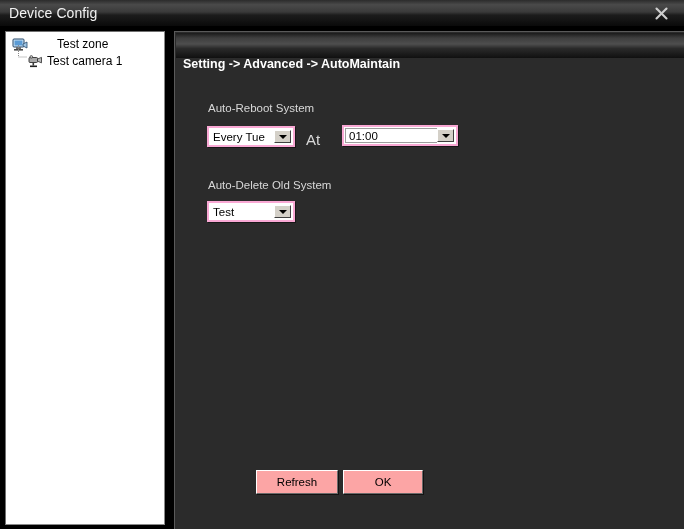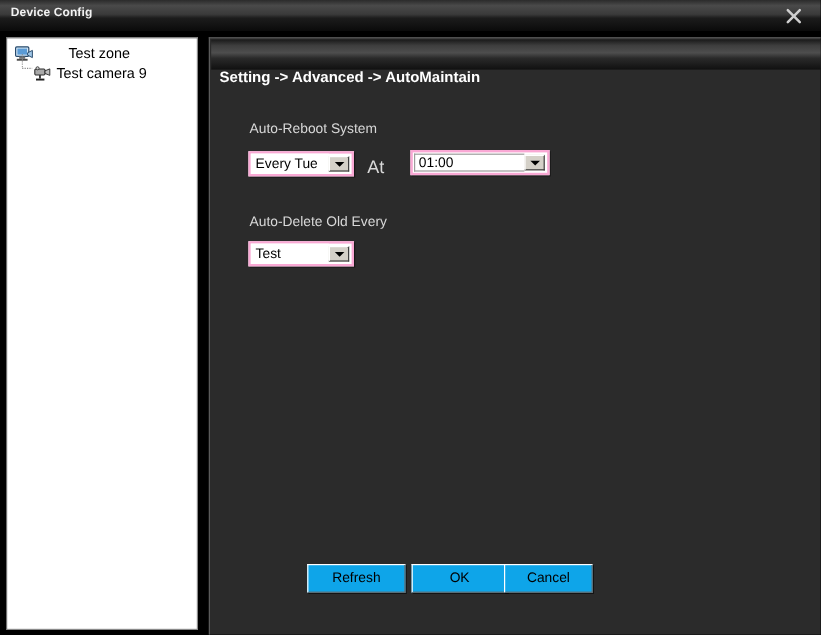--- a/index.html
+++ b/index.html
@@ -35,25 +35,24 @@
                 #3a3a3a 46%,
                 #1c1c1c 58%,
                 #0a0a0a 100%);
     border-bottom: 1px solid #000;
     box-sizing: border-box;
   }
   .titlebar-text {
     position: absolute;
     left: 9px;
     top: 5px;
-    font-size: 10px;
+    font-size: 14px;
     color: #f2f2f2;
     letter-spacing: 0.1px;
     white-space: nowrap;
-    font-weight: bold;
   }
   .close-btn {
     position: absolute;
     right: 6px;
     top: 1px;
     width: 34px;
     height: 24px;
     display: flex;
     align-items: center;
     justify-content: center;
@@ -213,21 +212,21 @@
     width: 0; height: 0;
     border-left: 4px solid transparent;
     border-right: 4px solid transparent;
     border-top: 4px solid #000000;
   }
 
   
   .btn {
     position: absolute;
     height: 24px;
-    background: #0ea5e9;
+    background: #fca5a5;
     border-top: 1px solid #ffffff;
     border-left: 1px solid #ffffff;
     border-right: 1px solid #6a6a6a;
     border-bottom: 1px solid #6a6a6a;
     box-sizing: border-box;
     display: flex;
     align-items: center;
     justify-content: center;
     font-size: 11.5px;
     color: #000000;
@@ -272,21 +271,21 @@
       </svg>
       <span class="node-icon">
         <svg width="17" height="14" viewBox="0 0 17 14" aria-hidden="true">
           <rect x="2" y="2.5" width="8.5" height="5" rx="1" fill="#a9a9a9" stroke="#2f2f2f" stroke-width="0.9"></rect>
           <path d="M10.5 4 l4 -1.6 v5.4 l-4 -1.6 z" fill="#bdbdbd" stroke="#2f2f2f" stroke-width="0.8"></path>
           <rect x="5.5" y="7.5" width="1.6" height="3" fill="#3a3a3a"></rect>
           <rect x="3" y="10.5" width="7" height="1.6" fill="#1f1f1f"></rect>
           <circle cx="4.3" cy="1.9" r="1.3" fill="#cfcfcf" stroke="#2f2f2f" stroke-width="0.7"></circle>
         </svg>
       </span>
-      <span class="node-label">Test camera 9</span>
+      <span class="node-label">Test camera 1</span>
     </div>
 
   </div>
 
   <div class="content-panel">
 
     <div class="crumb-bar">
       <div class="crumb-text">Setting -&gt; Advanced -&gt; AutoMaintain</div>
     </div>
 
@@ -303,29 +302,28 @@
 
       <div class="inline-label" style="left:131px; top:73px;">At</div>
 
       <div class="combo editable" style="left:167px; top:67px; width:116px;">
         <div class="combo-value">01:00</div>
         <div class="combo-arrow">
             <span class="tri"></span>
           </div>
       </div>
 
-      <div class="field-label" style="left:33px; top:121px;">Auto-Delete Old Every</div>
+      <div class="field-label" style="left:33px; top:121px;">Auto-Delete Old System</div>
 
       <div class="combo" style="left:32px; top:143px; width:88px;">
         <div class="combo-value">Test</div>
         <div class="combo-arrow">
             <span class="tri"></span>
           </div>
       </div>
 
       <div class="btn" style="left:81px; top:412px; width:82px;">Refresh</div>
       <div class="btn" style="left:168px; top:412px; width:80px;">OK</div>
-      <div class="btn" style="left:245px; top:412px; width:74px;">Cancel</div>
 
     </div>
   </div>
 
 </div>
 
 </body></html>

